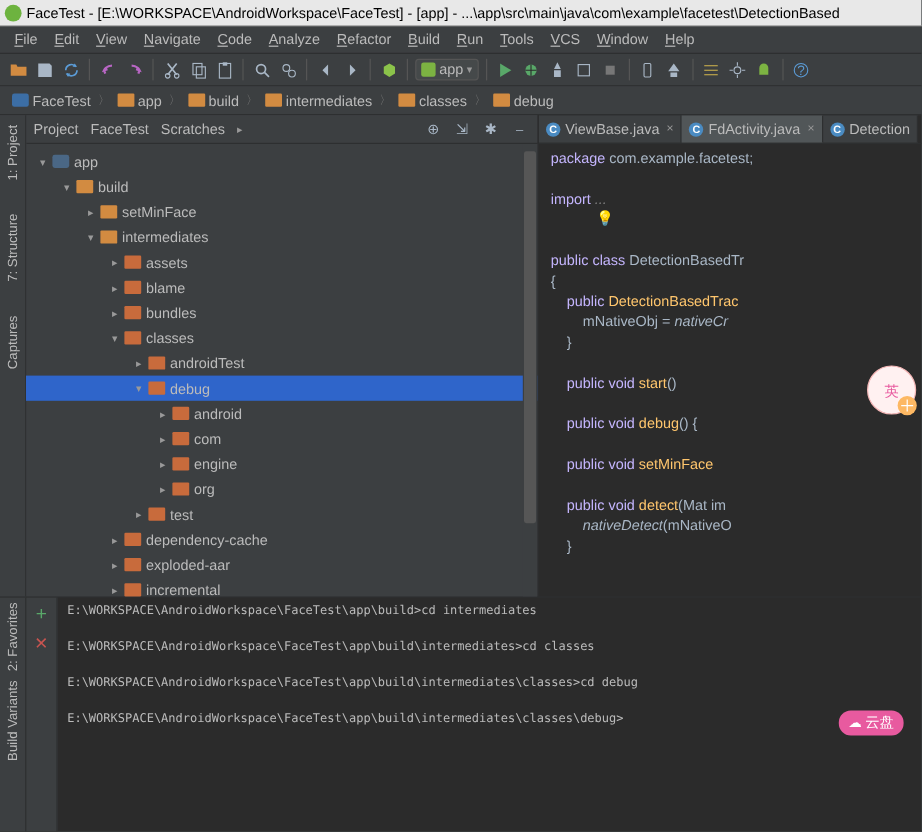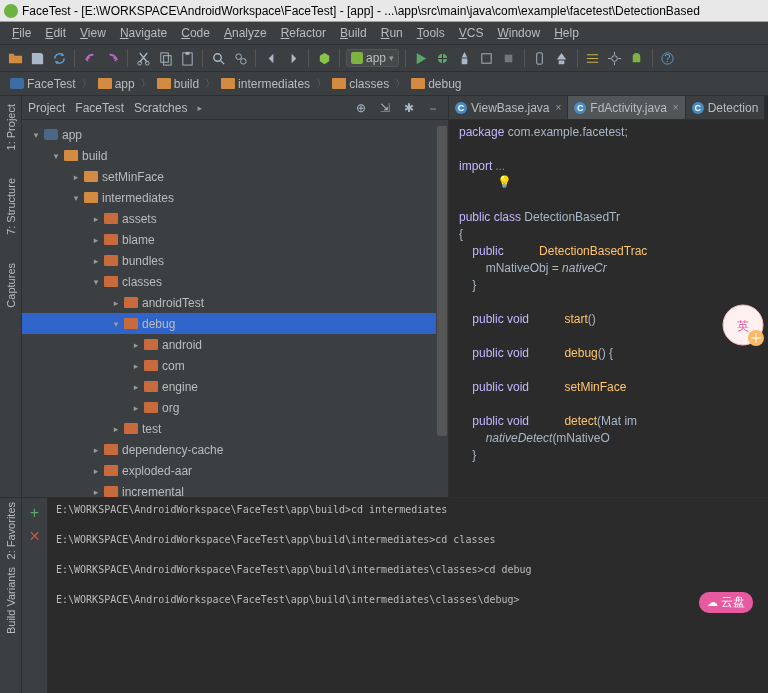--- a/index.html
+++ b/index.html
@@ -41,21 +41,21 @@
 .edtabs { height:24px; border-bottom:1px solid #2d2f30; display:flex; overflow:hidden; }
 .edtab { display:flex; align-items:center; padding:0 6px; gap:4px; border-right:1px solid #2d2f30; background:#3c3f41; font-size:11px; white-space:nowrap; }
 .edtab.act { background:#515658; }
 .cico { width:12px; height:12px; border-radius:50%; background:#4a8bc2; color:#fff; font-size:9px; display:flex; align-items:center; justify-content:center; font-weight:bold; }
 .xbtn { color:#999; font-size:10px; margin-left:2px; }
 .code { flex:1; display:flex; font-family:Consolas,monospace; font-size:13px; position:relative; overflow:hidden; }
 .gutter { width:44px; background:#313335; color:#606366; text-align:right; padding:4px 6px 4px 0; line-height:17px; border-right:1px solid #2d2f30; }
 .codebody { flex:1; padding:4px 0 4px 10px; line-height:17px; white-space:pre; color:#a9b7c6; overflow:hidden; }
 .k-key { color:#c4b5fd; }
 .k-com { color:#808080; font-style:italic; }
-.k-fn { color:#ffc66d;margin-left:32px; }
+.k-fn { color:#ffc66d; }
 .k-typ { color:#a9b7c6; }
 .bulb { position:absolute; left:48px; top:55px; width:14px; height:14px; color:#ffc66d; }
 .termpanel { height:196px; background:#2b2b2b; border-top:1px solid #2d2f30; display:flex; }
 .termleft { width:22px; background:#3c3f41; border-right:1px solid #2d2f30; display:flex; flex-direction:column; align-items:center; }
 .vtab2 { writing-mode:vertical-rl; transform:rotate(180deg); font-size:11px; padding:4px 2px; display:flex; align-items:center; gap:4px; }
 .termbody { flex:1; display:flex; flex-direction:column; }
 .termhead { height:22px; background:#313335; border-bottom:1px solid #2d2f30; display:flex; align-items:center; padding:0 8px; font-size:11px; }
 .termcontent { flex:1; display:flex; }
 .termbtns { width:26px; background:#3c3f41; border-right:1px solid #2d2f30; display:flex; flex-direction:column; align-items:center; padding-top:6px; gap:6px; }
 .termout { flex:1; padding:4px 8px; font-family:Consolas,monospace; font-size:10px; color:#bbbbbb; line-height:15px; white-space:pre; }

